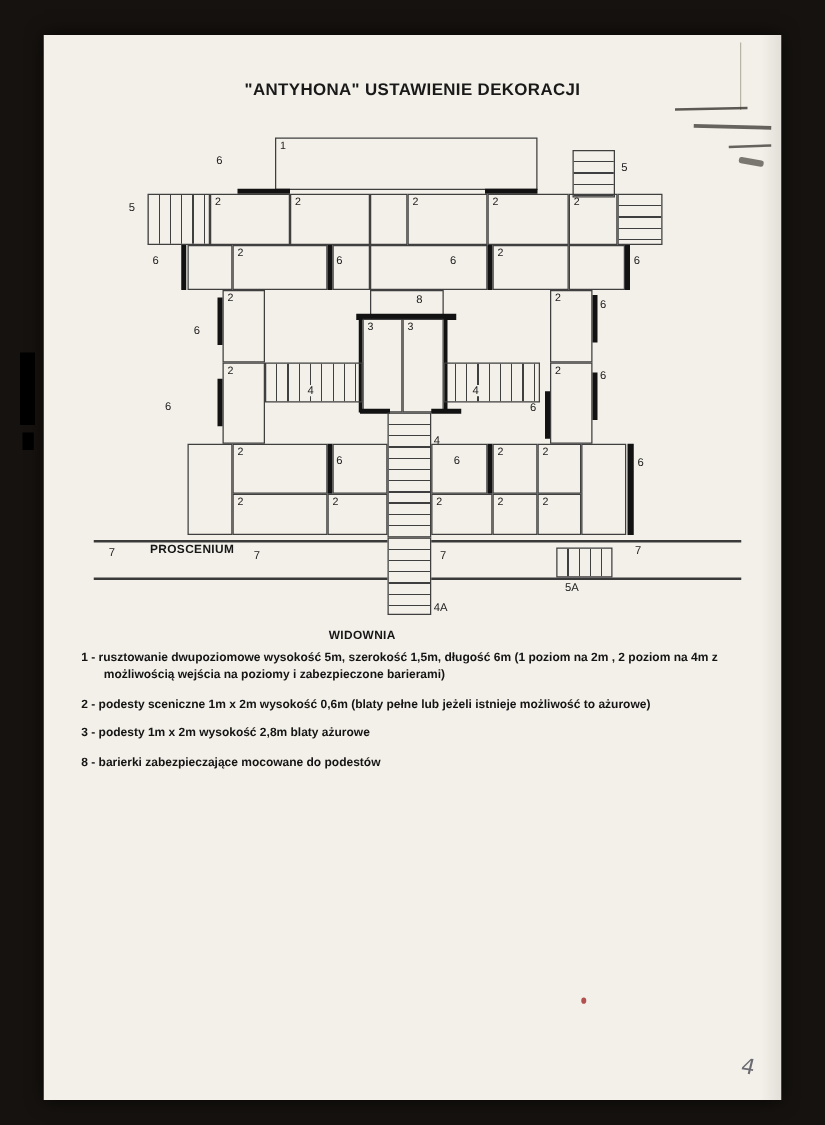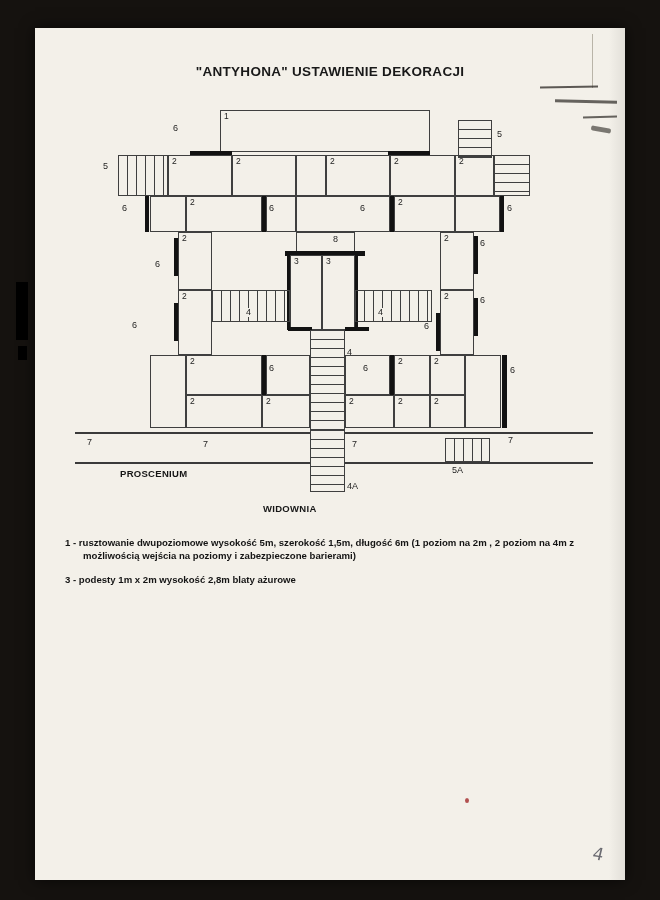--- a/index.html
+++ b/index.html
@@ -49,21 +49,21 @@
   }
   .dg.barV { width:4px; background:#121212; }
   .dg.barH { height:4px; background:#121212; }
   .dg.lineH { height:1.5px; background:#3a3a3a; }
   .dg.text { font-size:9px; color:#1e1e1e; line-height:1; white-space:nowrap; }
   .dg.text.bgchip { background:#f3f0e9; padding:0 1px; }
   .dg.textB { font-size:9.5px; font-weight:bold; color:#161616; letter-spacing:.3px; line-height:1; white-space:nowrap; }
 
   .legend {
     position:absolute; left:30px; top:492px; width:548px;
-    color:#141414; font-weight:bold; font-size:9.6px;margin-top:16px;
+    color:#141414; font-weight:bold; font-size:9.6px;
   }
   .legend-item {
     margin-bottom:10.5px; line-height:13px;
     padding-left:18px; text-indent:-18px;
   }
 </style>
 </head>
 <body>
 
 <div class="photo-blob" style="left:16px; top:282px; width:12px; height:58px;"></div>
@@ -201,29 +201,31 @@
         <span class="lbl">2</span>
       </div>
       <div class="dg box" style="left: 355px; top: 287px; width: 35px; height: 33px;">
         <span class="lbl">2</span>
       </div>
       <div class="dg lineH" style="left: 0px; top: 324px; width: 235px;"></div>
       <div class="dg lineH" style="left: 270px; top: 324px; width: 248px;"></div>
       <div class="dg lineH" style="left: 0px; top: 354px; width: 235px;"></div>
       <div class="dg lineH" style="left: 270px; top: 354px; width: 248px;"></div>
       <div class="dg text" style="left: 12px; top: 330px;">7</div>
-      <div class="dg textB" style="left: 45px; top: 361px; text-align: center;">PROSCENIUM</div>
+      <div class="dg textB" style="left: 45px; top: 327px; text-align: center;">PROSCENIUM</div>
       <div class="dg text" style="left: 128px; top: 332px;">7</div>
       <div class="dg text" style="left: 277px; top: 332px;">7</div>
       <div class="dg text" style="left: 433px; top: 328px;">7</div>
       <div class="dg stairsV" style="left: 370px; top: 330px; width: 45px; height: 24px;"></div>
       <div class="dg text" style="left: 377px; top: 358px;">5A</div>
       <div class="dg stairsH" style="left: 235px; top: 322px; width: 35px; height: 62px;"></div>
       <div class="dg text" style="left: 272px; top: 374px;">4A</div>
       <div class="dg textB" style="left: 188px; top: 396px;">WIDOWNIA</div>
     </div>
 
   <div class="legend">
       <div class="legend-item">1 - rusztowanie dwupoziomowe wysokość 5m, szerokość 1,5m, długość 6m (1 poziom na 2m , 2 poziom na 4m z możliwością wejścia na poziomy i zabezpieczone barierami)</div>
+      <div class="legend-item">2 - podesty sceniczne 1m x 2m wysokość 0,6m (blaty pełne lub jeżeli istnieje możliwość to ażurowe)</div>
       <div class="legend-item">3 - podesty 1m x 2m wysokość 2,8m blaty ażurowe</div>
+      <div class="legend-item">8 - barierki zabezpieczające mocowane do podestów</div>
     </div>
 
 </div>
 
 </body></html>

